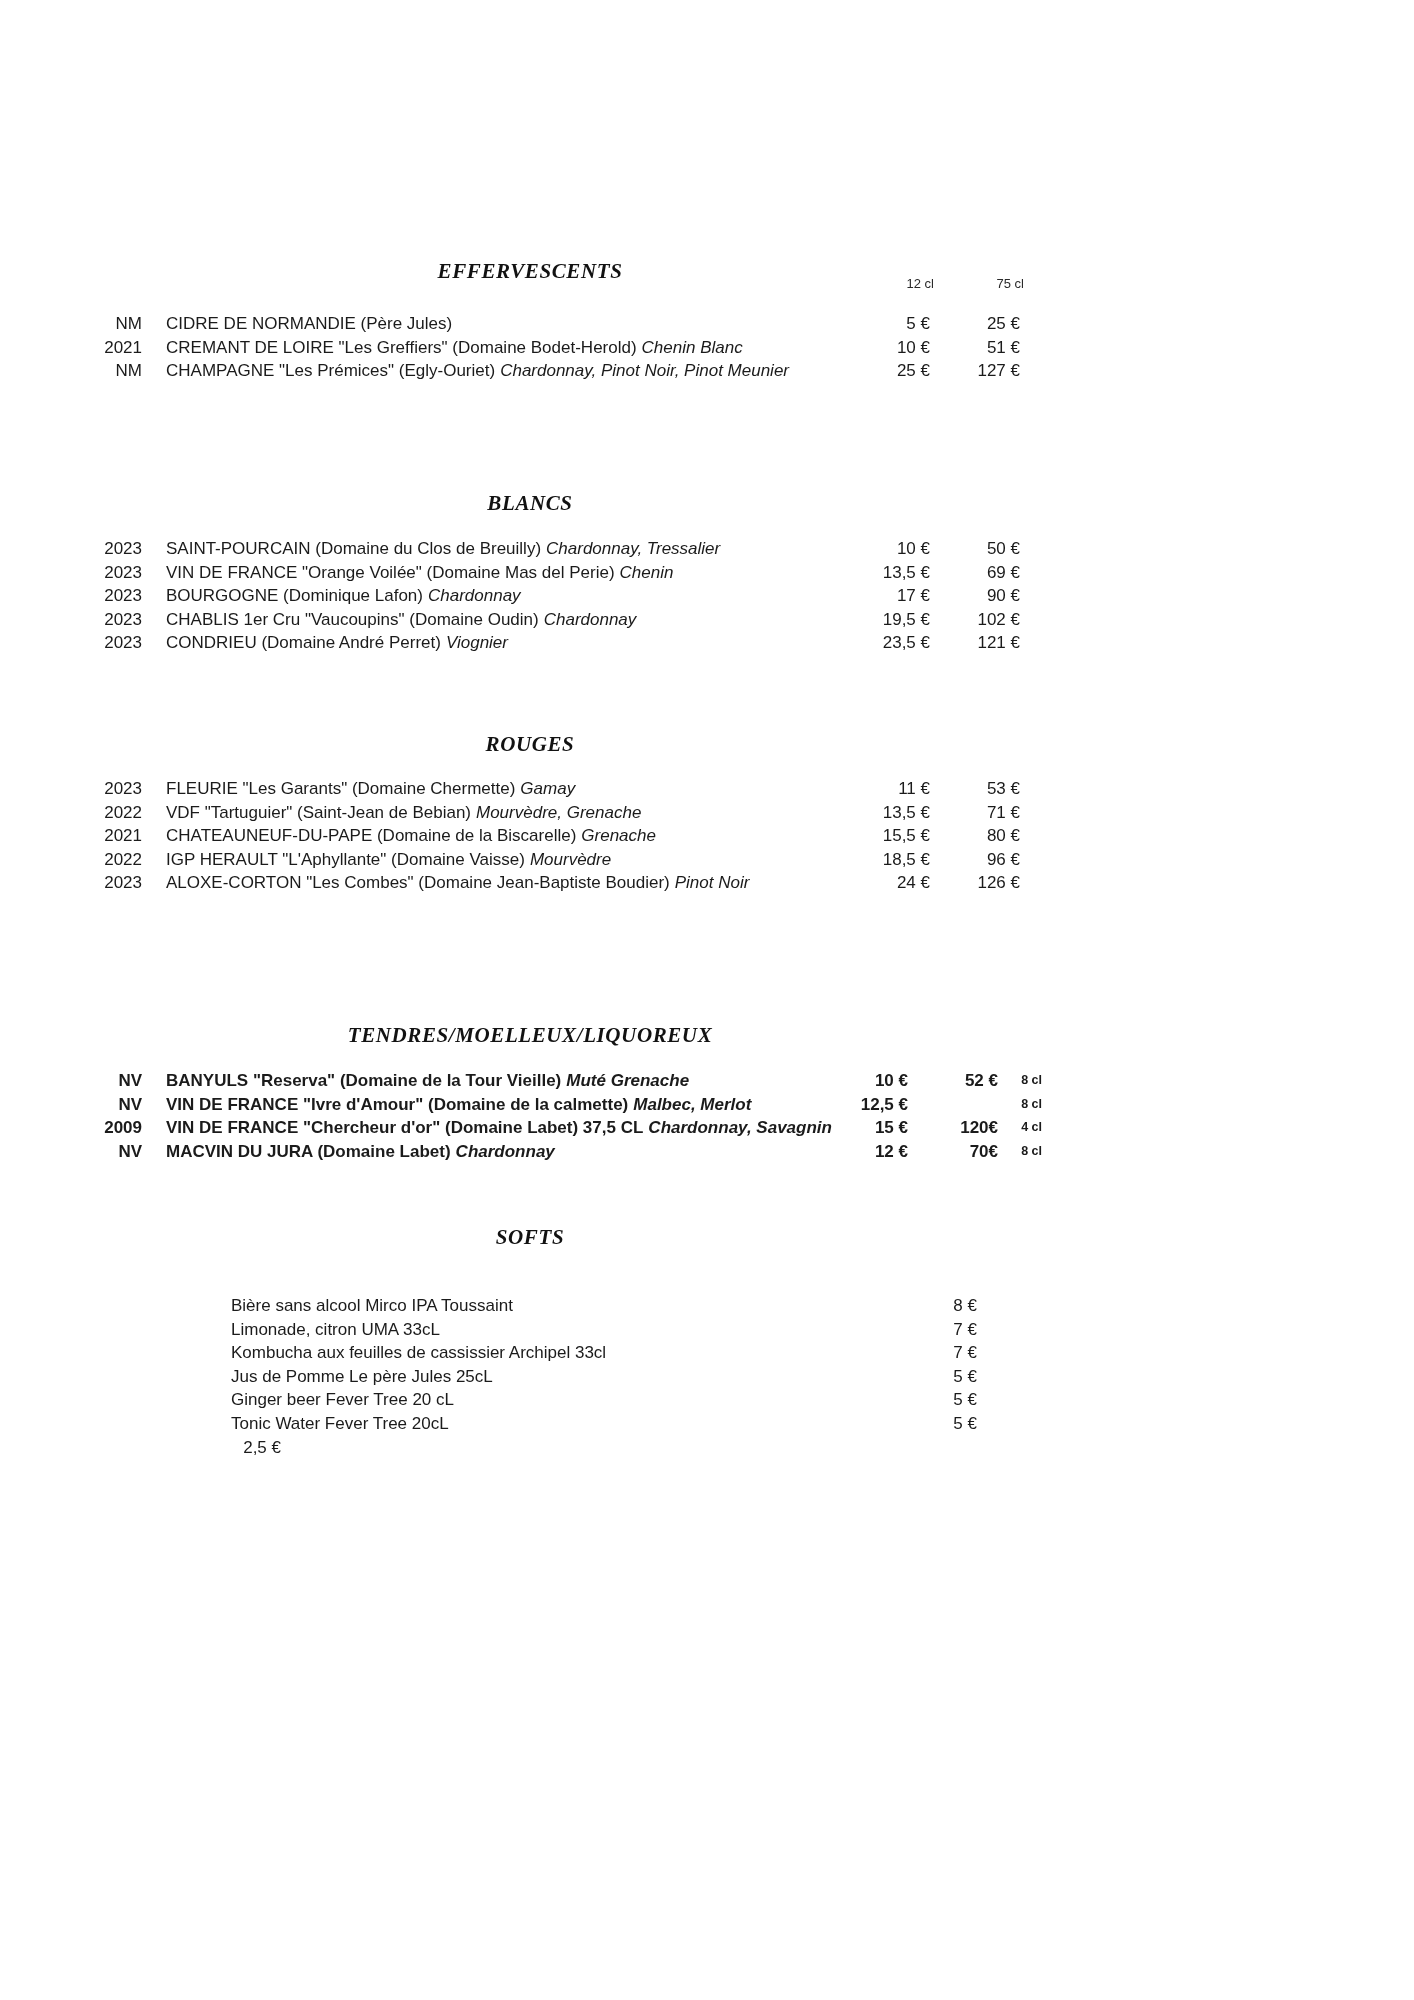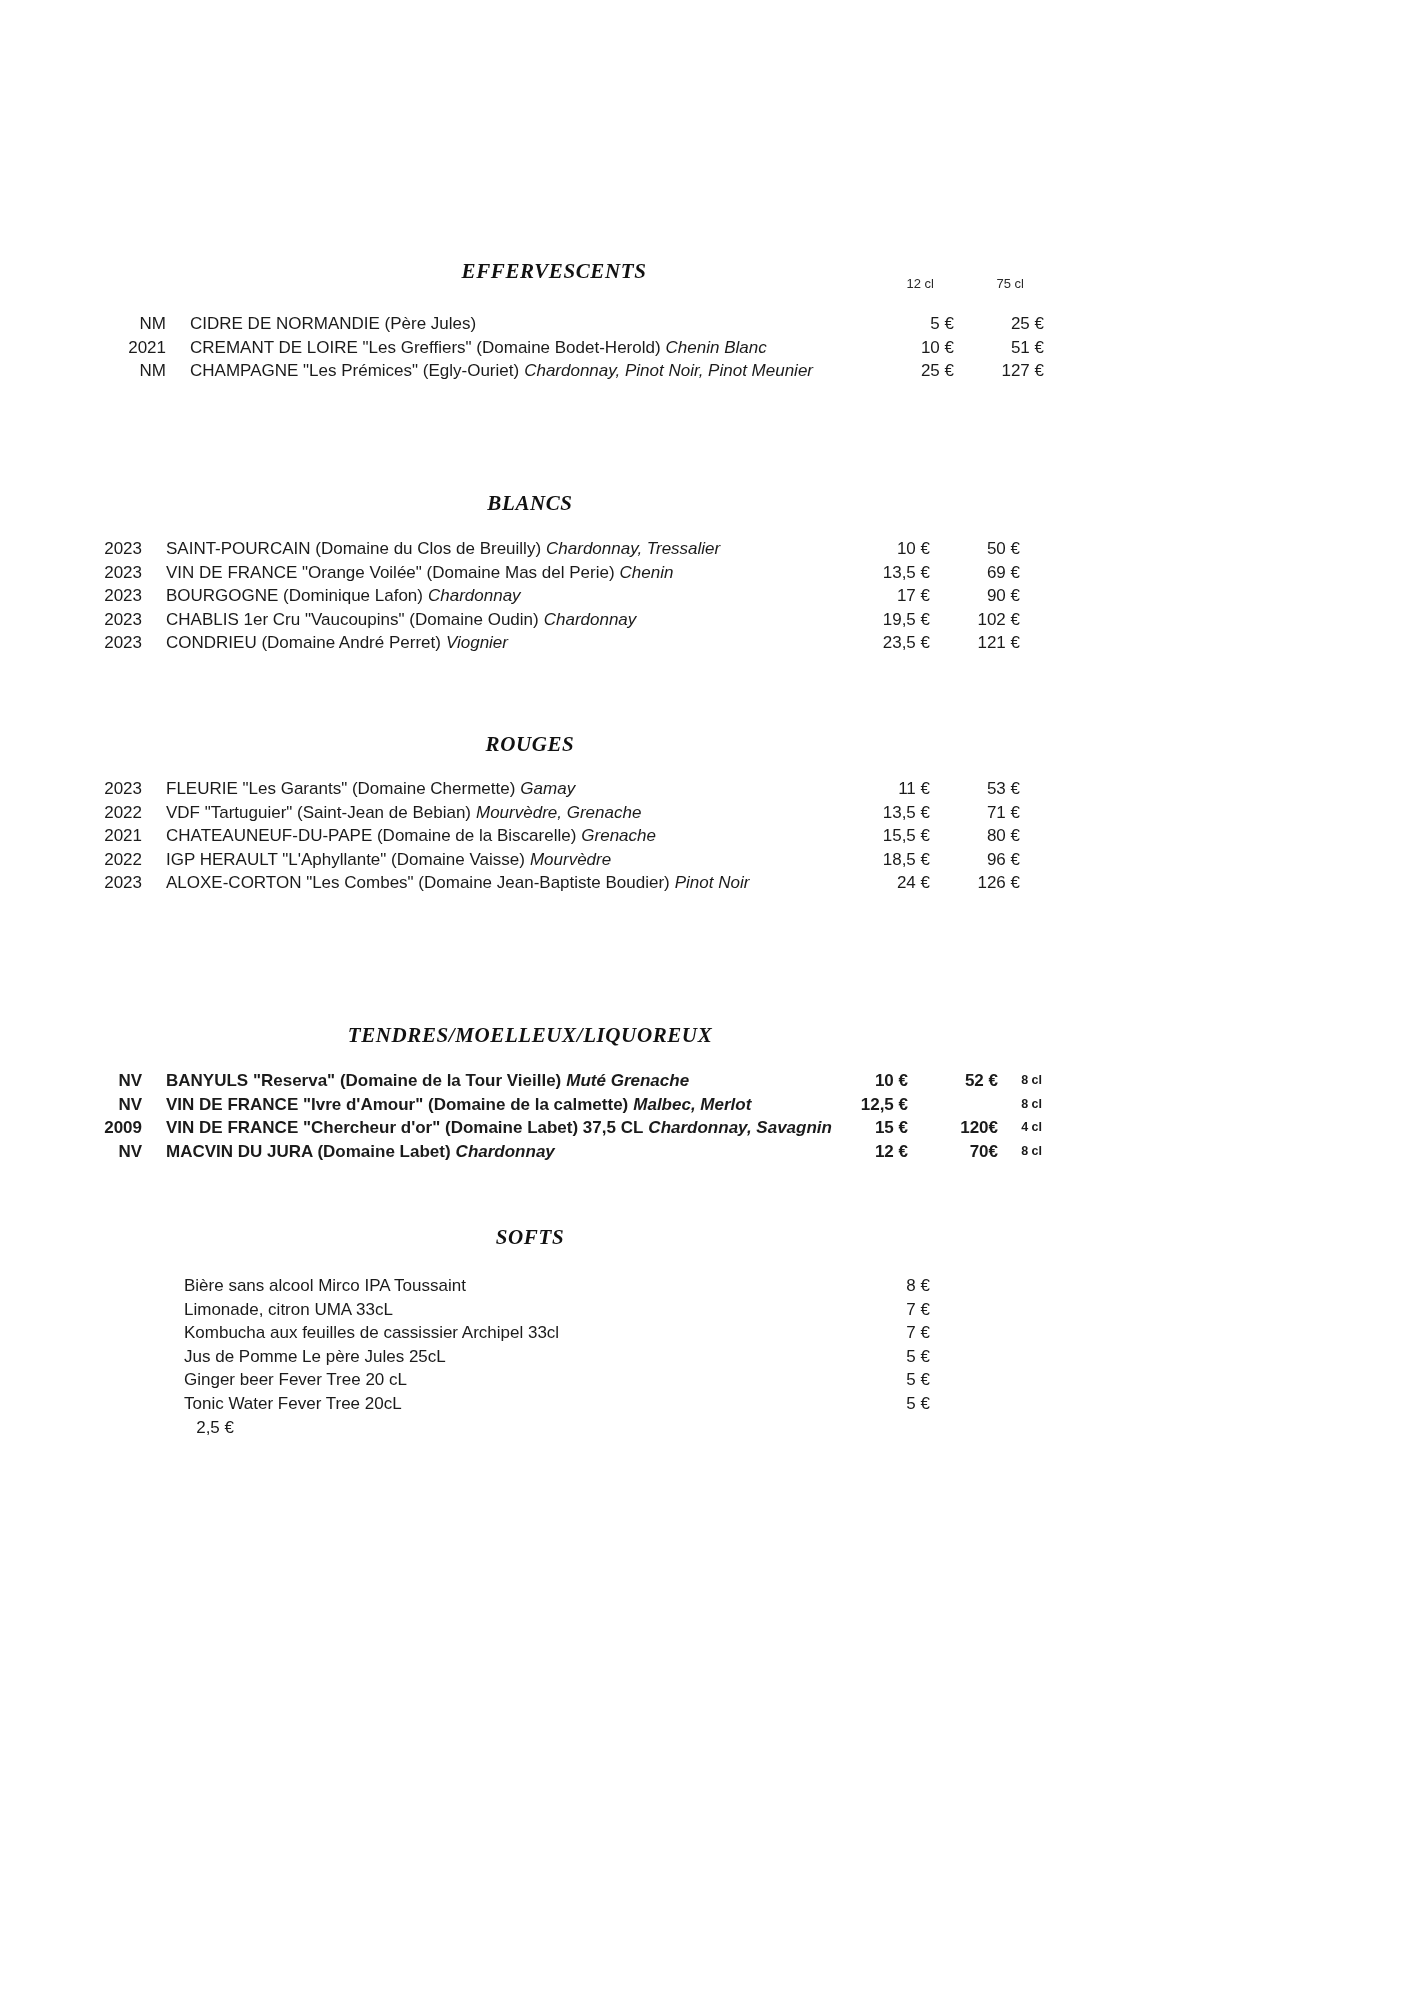--- a/index.html
+++ b/index.html
@@ -56,25 +56,25 @@
   
   .has-extra .p1, .has-extra .p2 { padding-right: 22px; }
   
   .no-vintage .name { margin-left: 42px; }
 
   
   .price-header { position: absolute; top: 272px; left: 4px; }
   .price-header .p1, .price-header .p2 { font-size: 13px; color: #2a2a2a; }
 
   
-  .section-1 { top: 258px; padding-left: 24px; }  .section-1 .rows { margin-top: 28px; }
+  .section-1 { top: 258px; }  .section-1 .rows { margin-top: 28px; }
   .section-2 { top: 490px; }  .section-2 .rows { margin-top: 21px; }
   .section-3 { top: 731px; }  .section-3 .rows { margin-top: 20px; }
   .section-4 { top: 1022px; } .section-4 .rows { margin-top: 21px; font-weight: bold; }
-  .section-5 { top: 1224px; } .section-5 .rows { margin-top: 24px; }
+  .section-5 { top: 1224px; } .section-5 .rows { margin-top: 44px; padding-left: 47px; }
 </style>
 </head>
 <body>
 
 <div class="page">
 
   <div class="row price-header">
     <span class="vintage"></span>
     <span class="name"></span>
     <span class="p1">12 cl</span>

